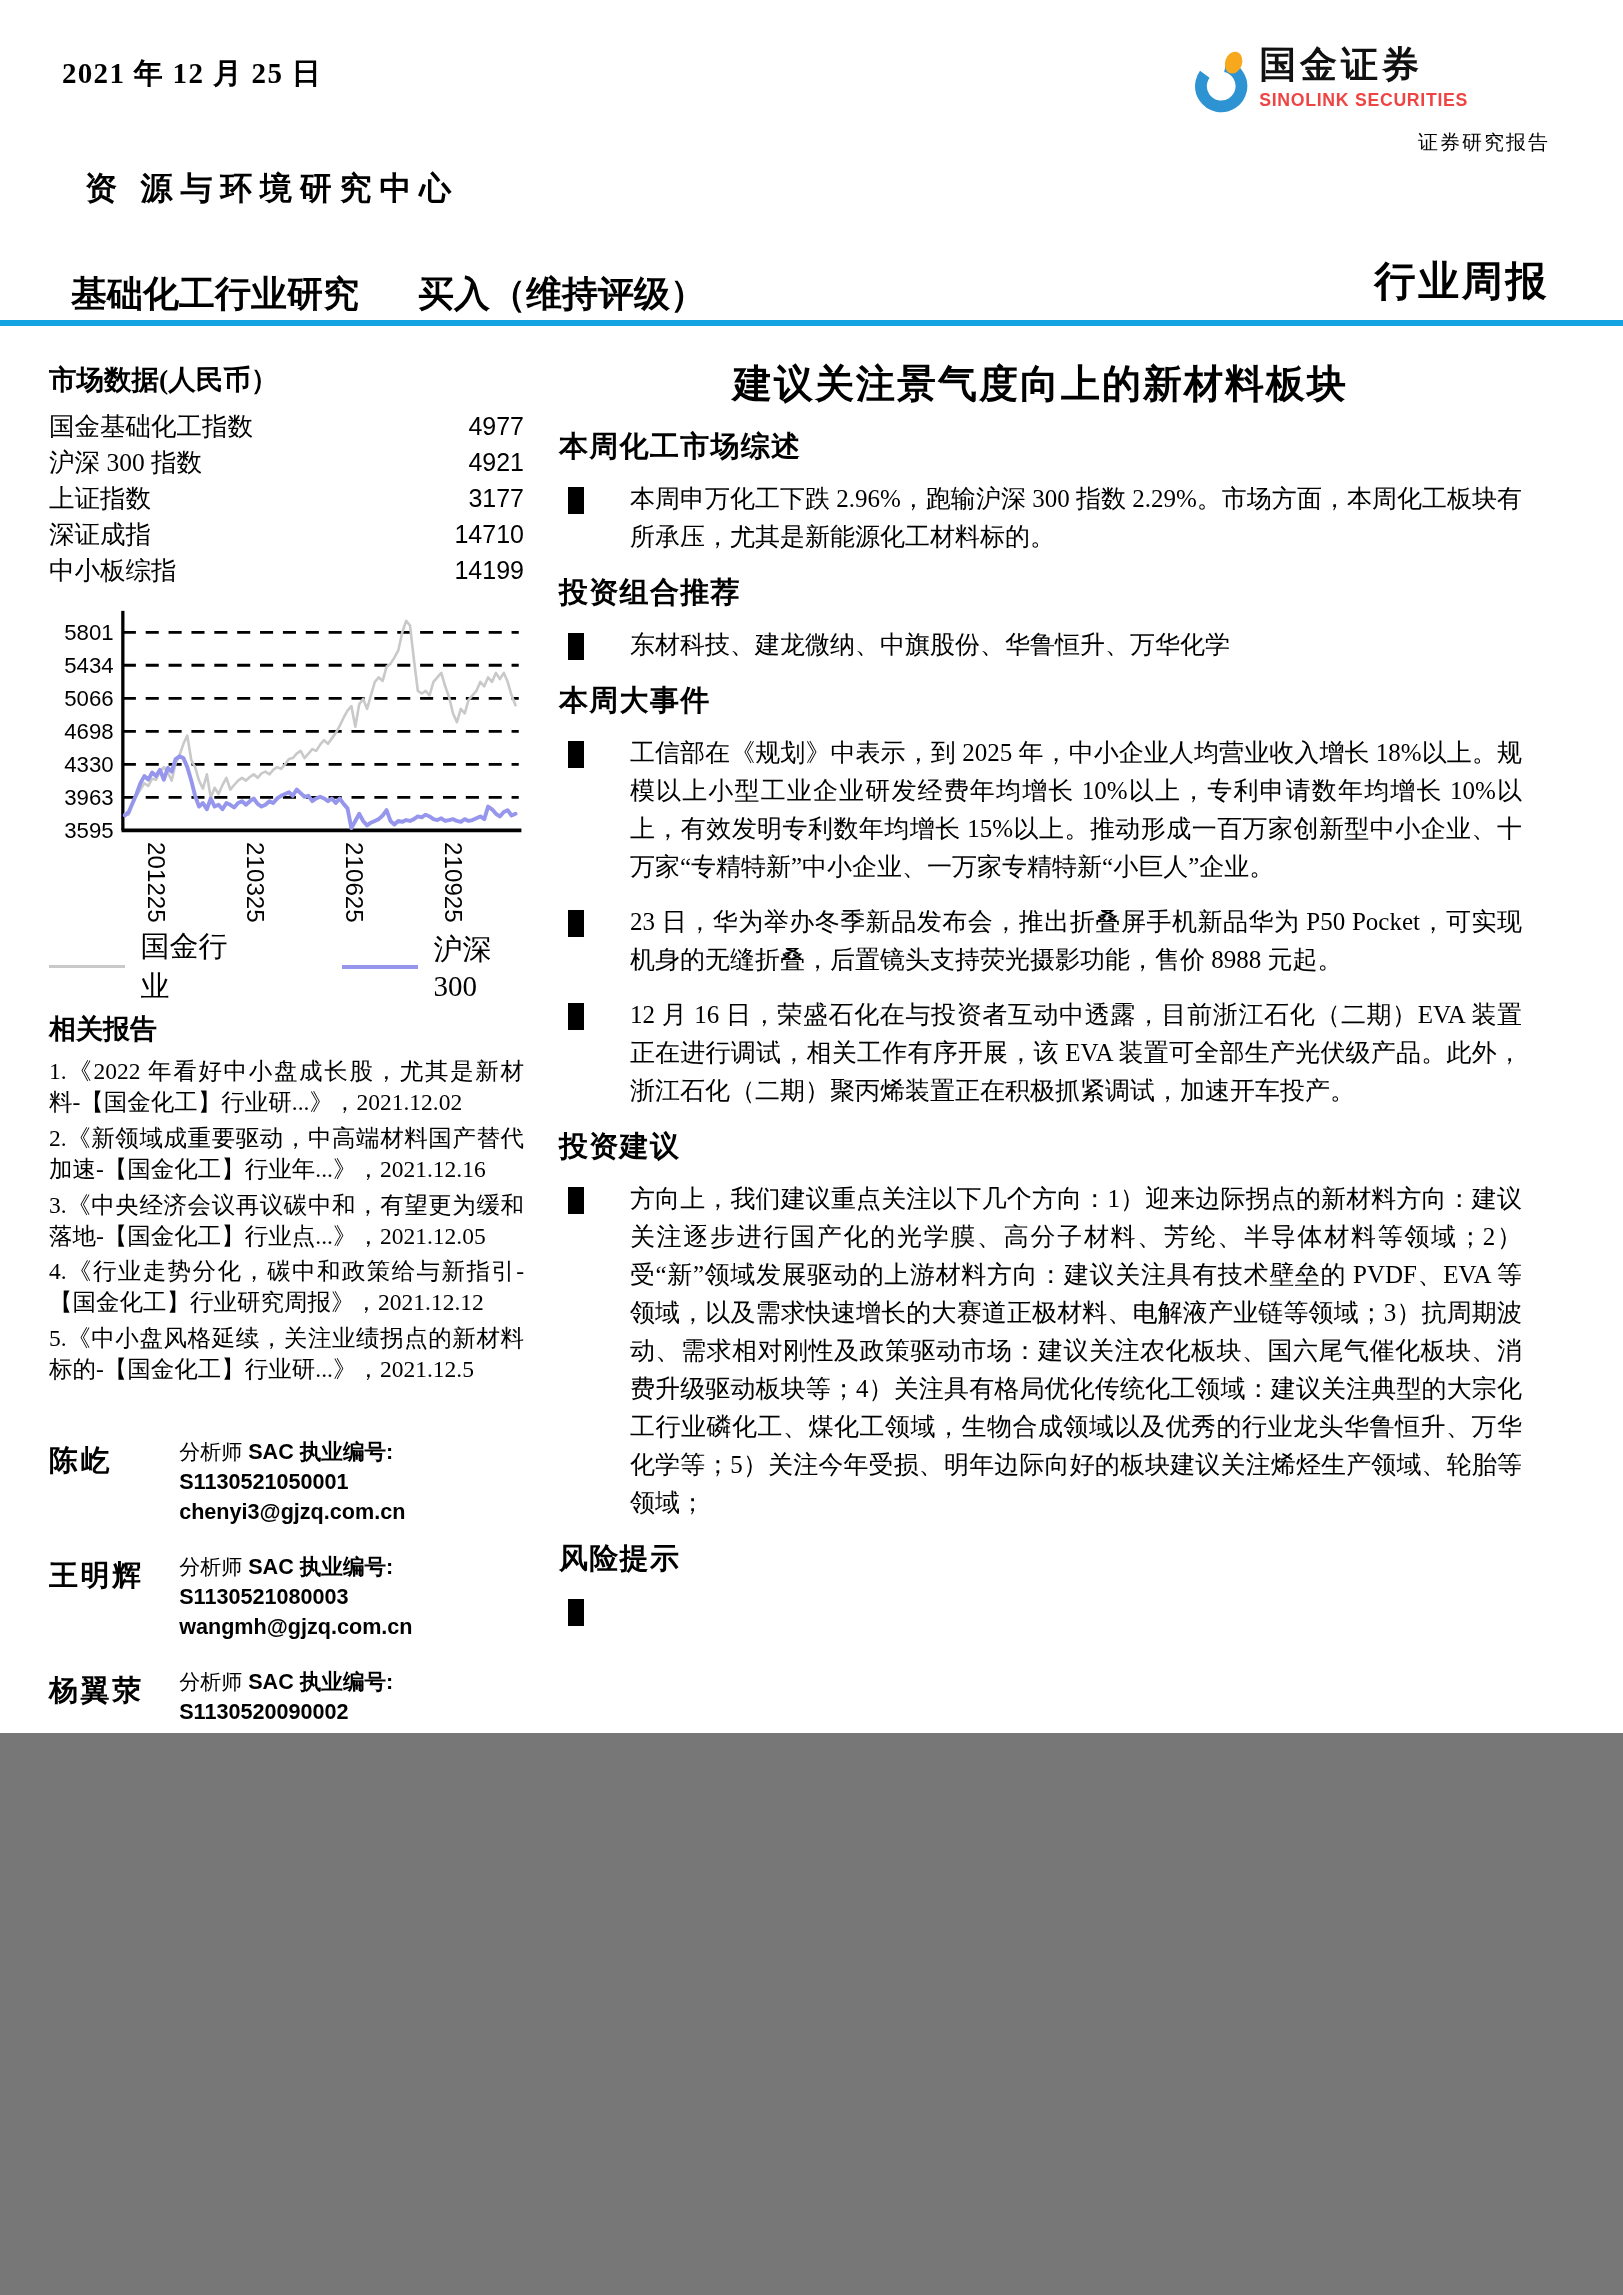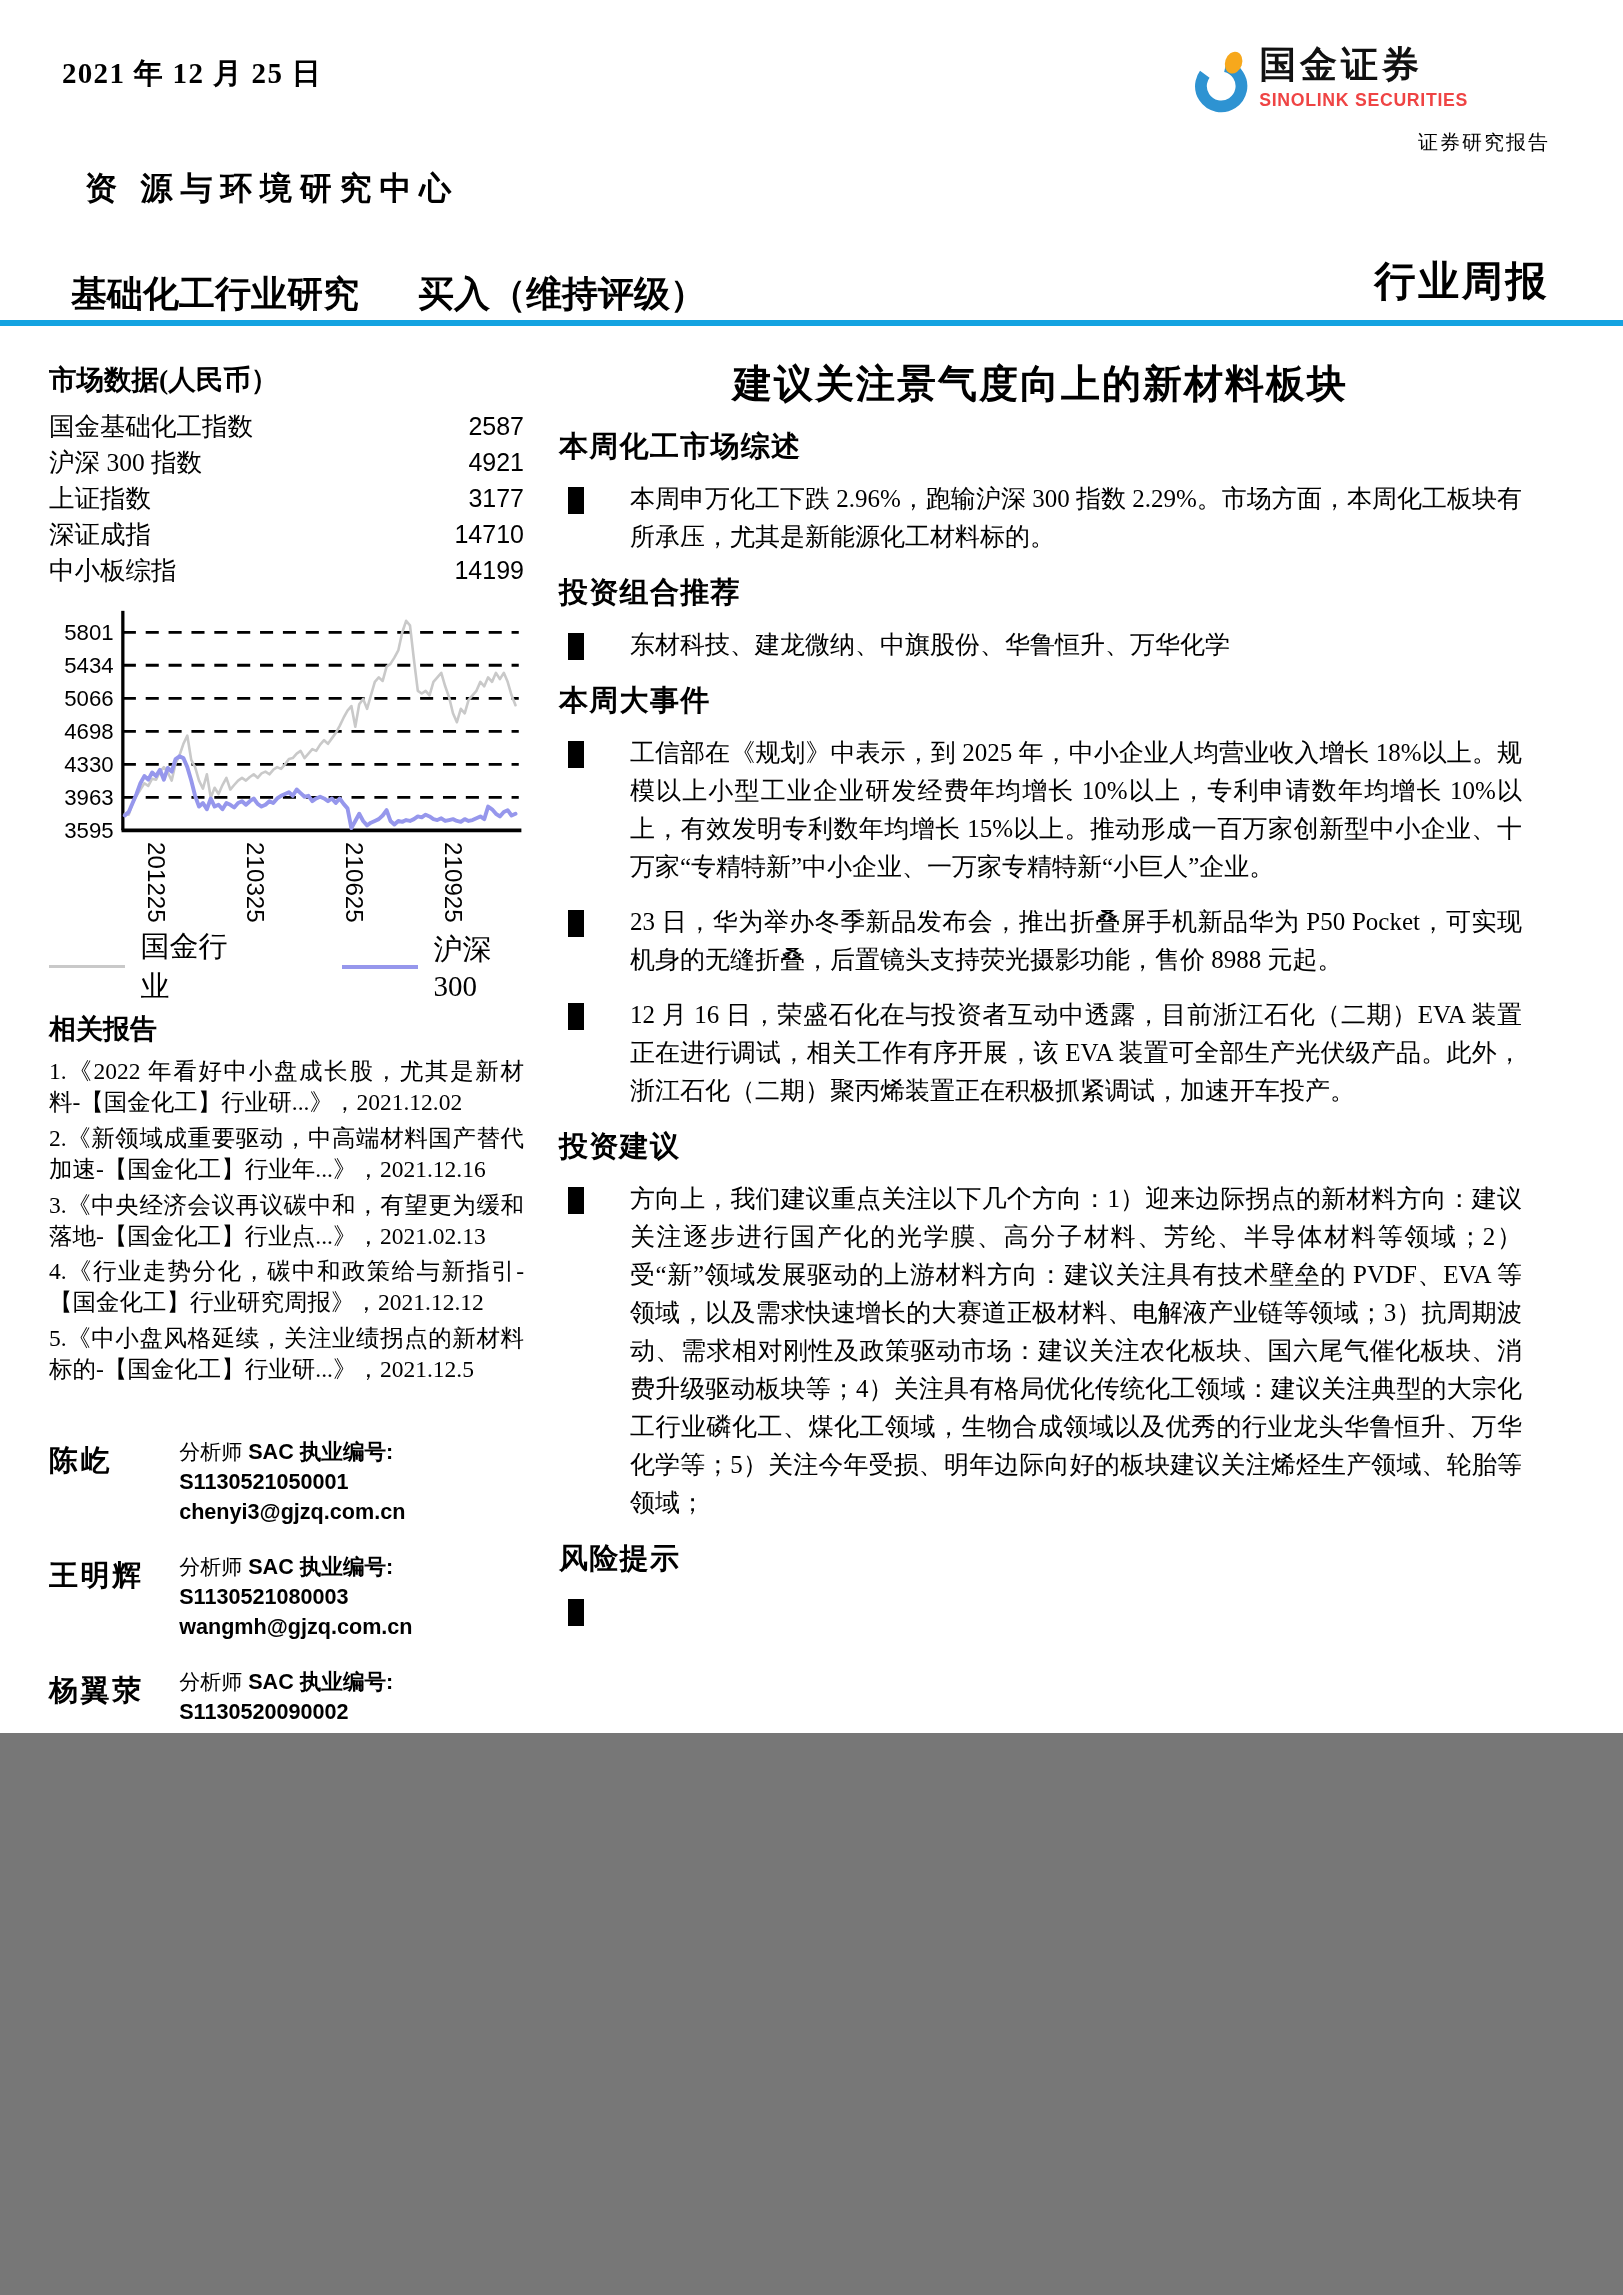--- a/index.html
+++ b/index.html
@@ -80,21 +80,21 @@
   <div class="report-type">行业周报</div>
 
   <div class="rule top accent-rule" style="background: rgb(20, 163, 225);"></div>
 
   <div class="leftcol">
 
     <div class="md-title">市场数据(人民币）</div>
 
     <div class="md-row">
       <span>国金基础化工指数</span>
-      <span class="v">2587</span>
+      <span class="v">4977</span>
     </div>
     <div class="md-row">
       <span>沪深 300 指数</span>
       <span class="v">4921</span>
     </div>
     <div class="md-row">
       <span>上证指数</span>
       <span class="v">3177</span>
     </div>
     <div class="md-row">
@@ -138,21 +138,21 @@
         <div class="item">
           <span class="swatch" style="height: 3.9px; background: rgb(150, 151, 236);"></span>
           <span class="lbl">沪深300</span>
         </div>
       </div>
     </div>
 
     <div class="reports-title">相关报告</div>
     <div class="report">1.《2022 年看好中小盘成长股，尤其是新材料-【国金化工】行业研...》，2021.12.02</div>
     <div class="report">2.《新领域成重要驱动，中高端材料国产替代加速-【国金化工】行业年...》，2021.12.16</div>
-    <div class="report">3.《中央经济会议再议碳中和，有望更为缓和落地-【国金化工】行业点...》，2021.02.13</div>
+    <div class="report">3.《中央经济会议再议碳中和，有望更为缓和落地-【国金化工】行业点...》，2021.12.05</div>
     <div class="report">4.《行业走势分化，碳中和政策给与新指引-【国金化工】行业研究周报》，2021.12.12</div>
     <div class="report">5.《中小盘风格延续，关注业绩拐点的新材料标的-【国金化工】行业研...》，2021.12.5</div>
 
     <div class="analysts">
       <div class="analyst">
         <div class="nm">陈屹</div>
         <div class="info">
           <span class="role">分析师</span>
           <span class="cert">SAC 执业编号: S1130521050001</span><br>
           <span class="mail">chenyi3@gjzq.com.cn</span>

